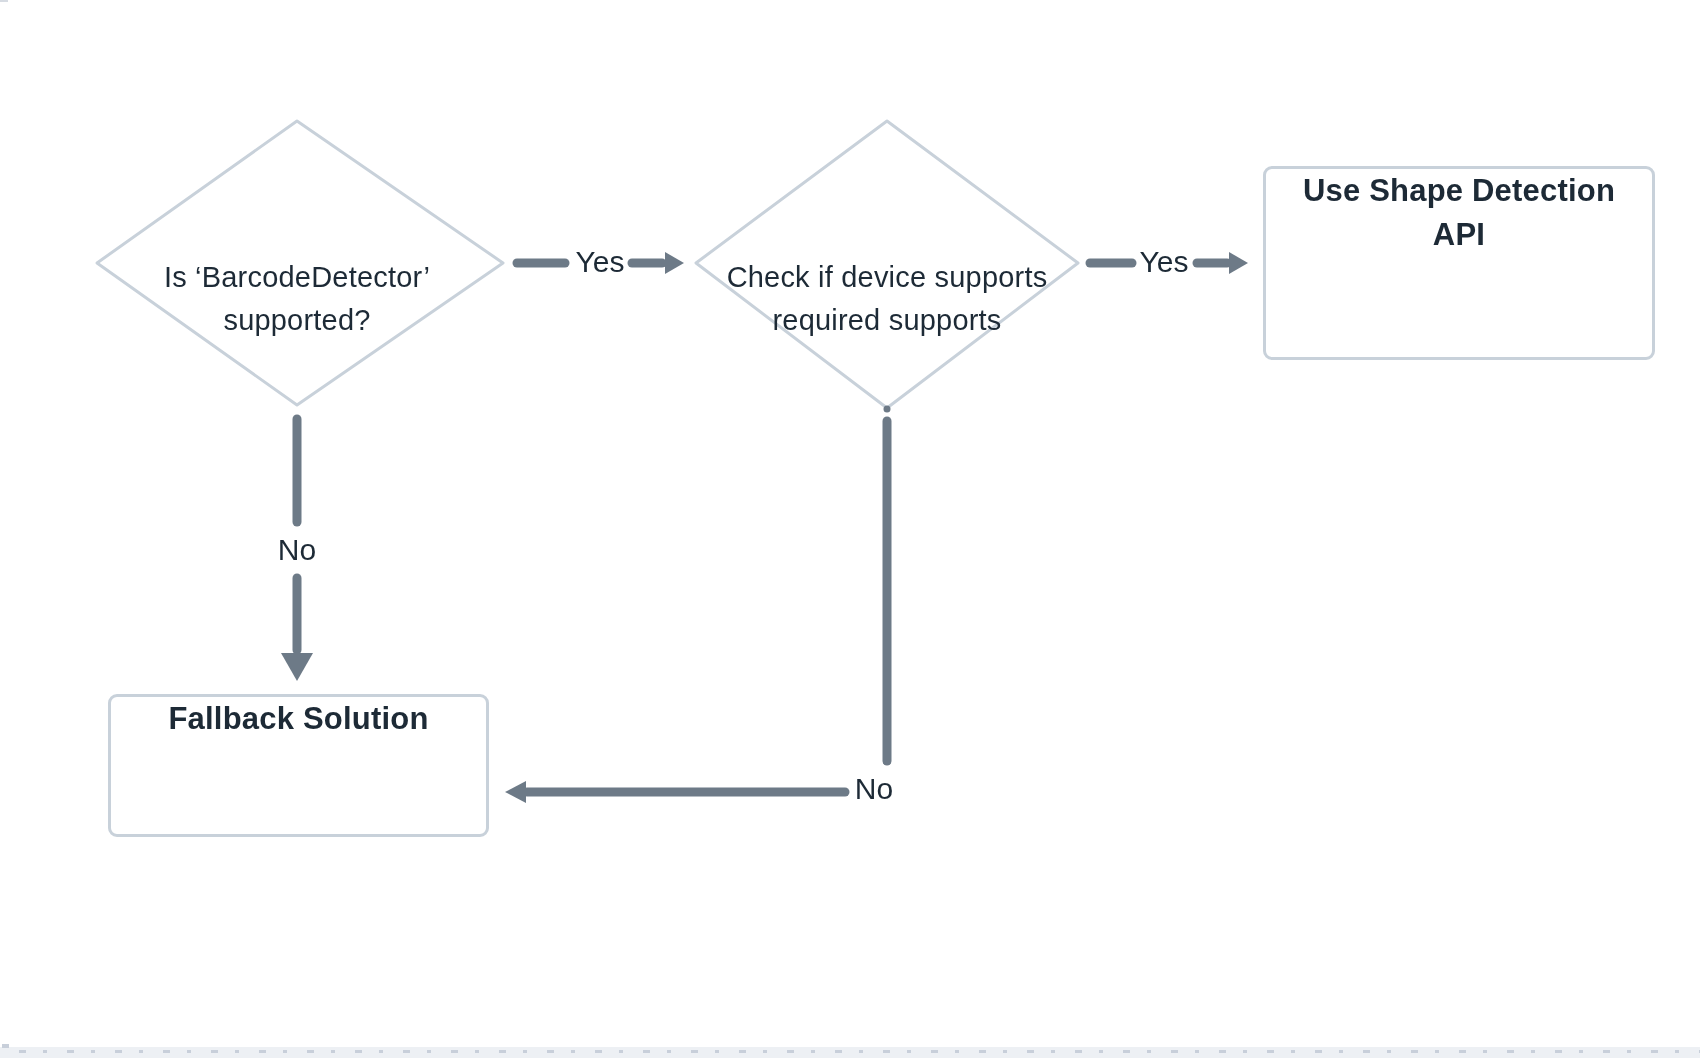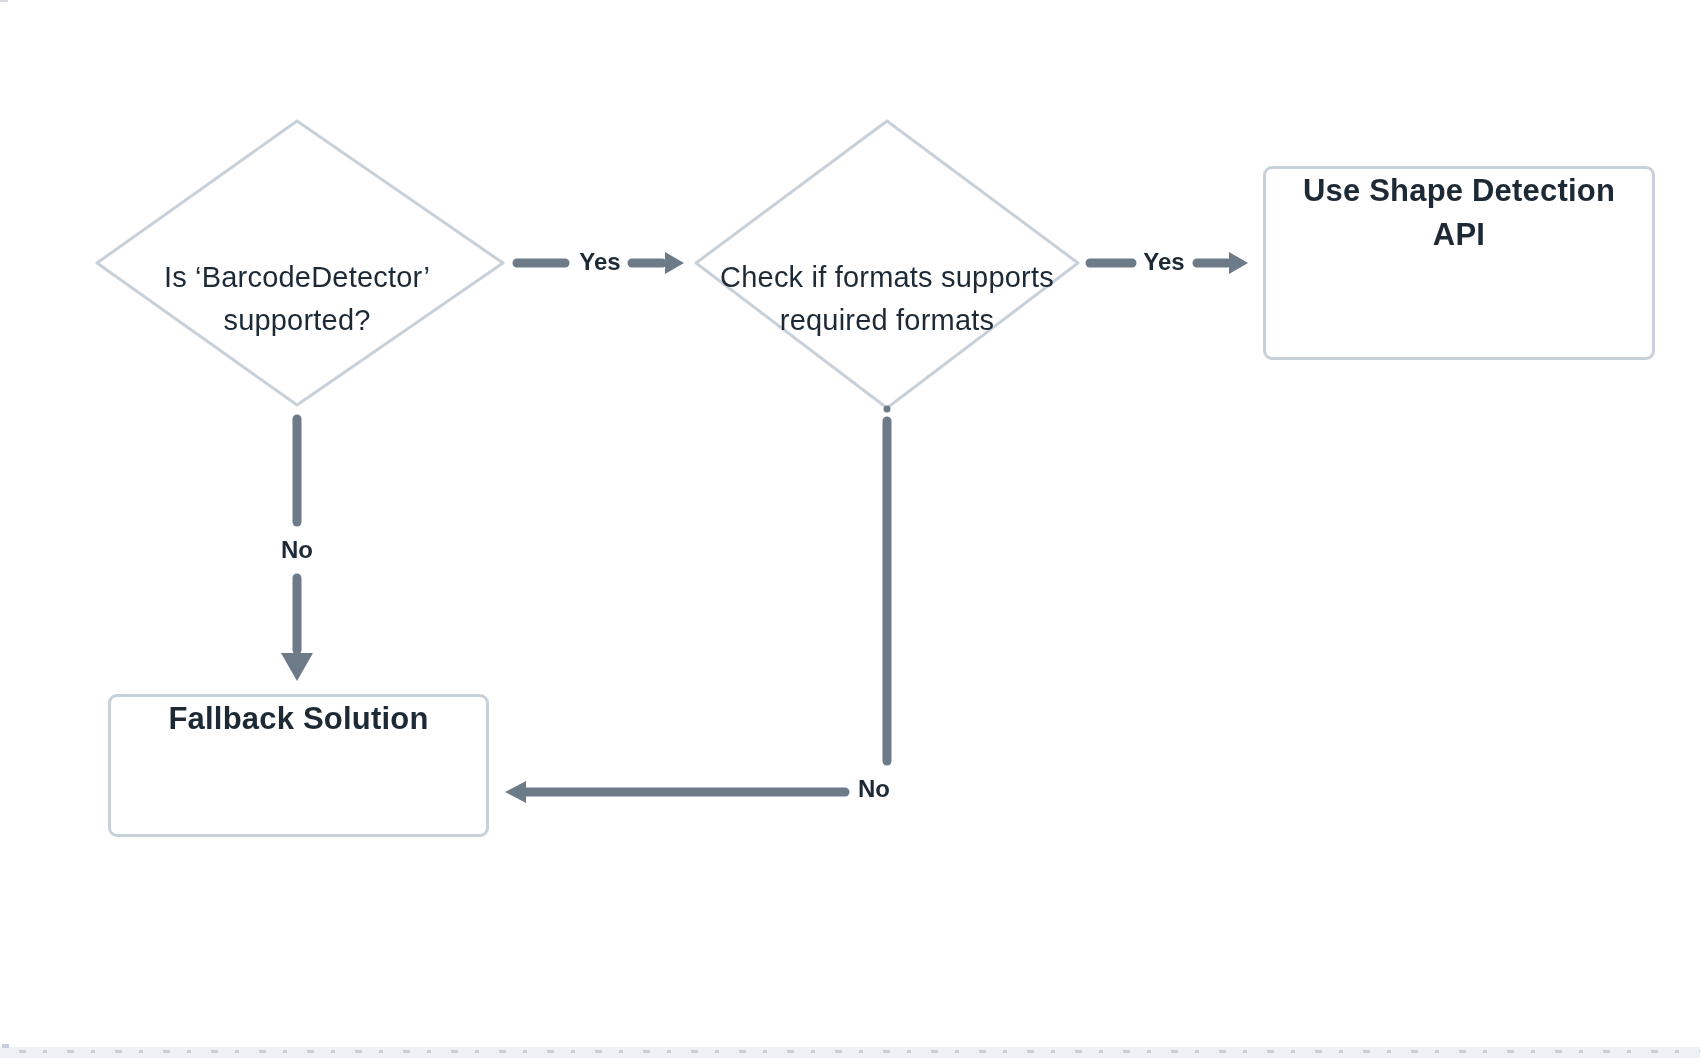--- a/index.html
+++ b/index.html
@@ -64,22 +64,22 @@
     font-size: 31px;
     font-weight: 700;
     line-height: 44px;
     color: var(--text, #1d2a36);
     padding: 0 28px;
     letter-spacing: 0.2px;
   }
   .edge-label {
     position: absolute;
     transform: translate(-50%, -50%);
-    font-size: 24px;
-    font-weight: 700;
+    font-size: 30px;
+    font-weight: 400;
     color: var(--text, #1d2a36);
     background: transparent;
     white-space: nowrap;
   }
   .bottom-strip {
     position: absolute;
     left: 0;
     right: 0;
     bottom: 0;
     height: 11px;
@@ -151,21 +151,21 @@
     <g>
       <circle class="edge-dot" cx="887" cy="409" r="3.5"></circle>
       <line class="edge-line" x1="887" y1="421" x2="887" y2="761"></line>
       <line class="edge-line" x1="845" y1="792" x2="527" y2="792"></line>
       <polygon class="edge-head" points="505,792 526,781 526,803"></polygon>
     </g>
   </svg>
 
   <div class="node-label" style="left:297px; top:263px; width:310px;">Is ‘BarcodeDetector’ supported?</div>
 
-  <div class="node-label" style="left:887px; top:263px; width:350px;">Check if formats supports required formats</div>
+  <div class="node-label" style="left:887px; top:263px; width:350px;">Check if device supports required supports</div>
 
   <div class="process-box" style="left:1263px; top:166px; width:392px; height:194px;">
     <span>Use Shape Detection API</span>
   </div>
 
   <div class="process-box" style="left:108px; top:694px; width:381px; height:143px;">
     <span>Fallback Solution</span>
   </div>
 
   <span class="edge-label" style="left:600px; top:262px;">Yes</span>

